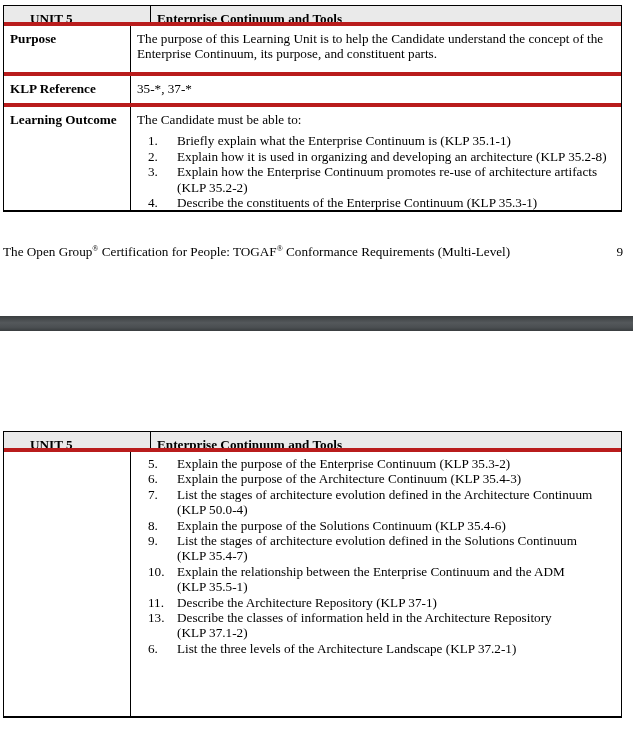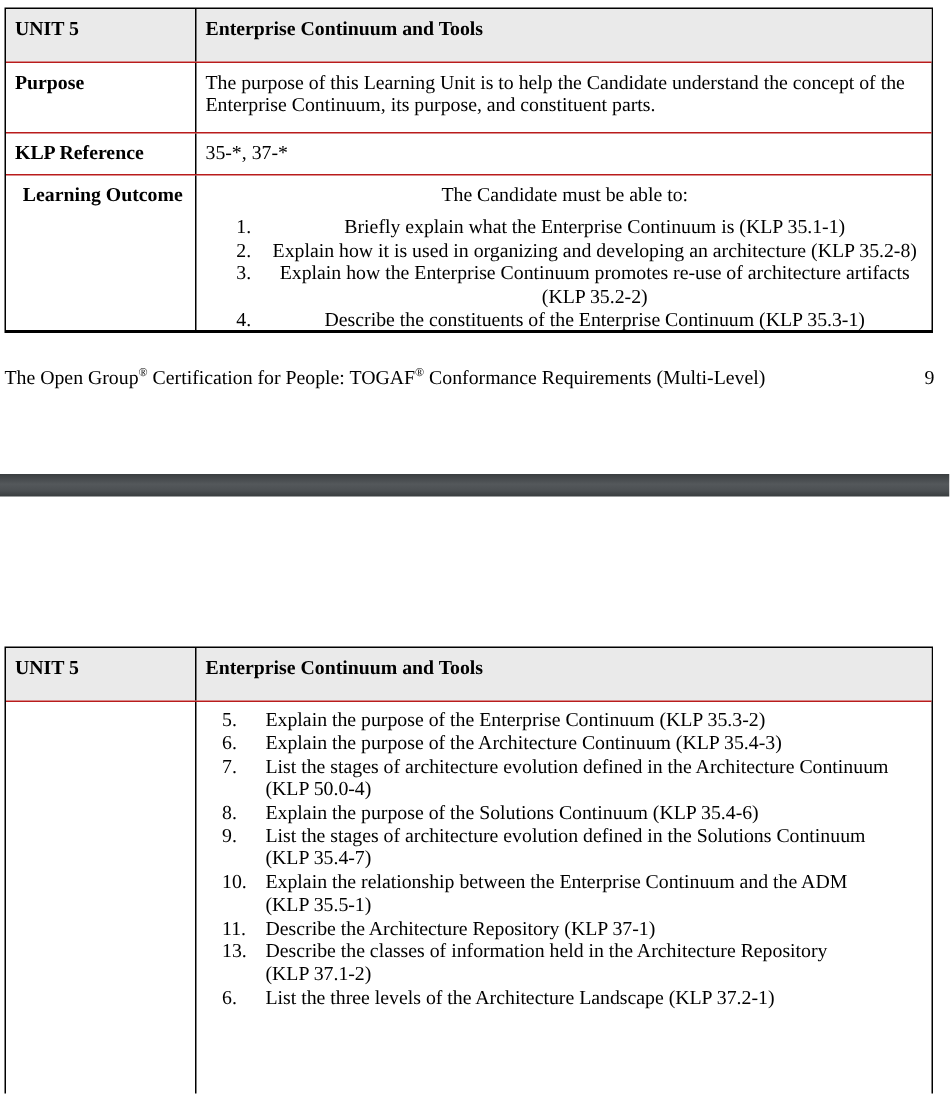--- a/index.html
+++ b/index.html
@@ -8,31 +8,31 @@
     font-family:"Liberation Serif", serif;color:#000;
     font-size:13.2px;line-height:15.4px;
     overflow:hidden;
   }
   .tbl{
     position:absolute;left:3px;width:619px;box-sizing:border-box;
     border:1px solid #000;border-bottom-width:2px;background:#fff;
   }
   #t1{top:5px;}
   #t2{top:431px;}
-  .row{display:flex;border-top:1px solid #b91c1c;}
+  .row{display:flex;border-top:4px solid #b91c1c;}
   .row.first{border-top:none;}
   .cell{box-sizing:border-box;overflow:hidden;}
   .cl{width:127px;flex:none;border-right:1px solid #000;padding:5px 3px 0 6px;}
   .cr{flex:1;padding:5px 5px 0 6px;}
   .hdr{background:#eaeaea;}
   .hdr .cl,.hdr .cr{padding-top:5px;}
-  .r-header{height:35px;}
+  .r-header{height:16px;padding-left:20px;}
   .r-purpose{height:46px;}
   .r-klp{height:27px;}
-  .r-outcome{height:103px;text-align:center;}
+  .r-outcome{height:103px;}
   .r-body2{height:264px;}
   .bold{font-weight:bold;}
   .pre{white-space:pre;}
   .list{margin-top:6px;padding-left:11px;}
   .list2{padding:4px 0 0 11px;}
   .li{display:flex;}
   .num{width:29px;flex:none;}
   .txt{white-space:pre;flex:1;}
   .footer{
     position:absolute;left:3px;top:244px;width:620px;

